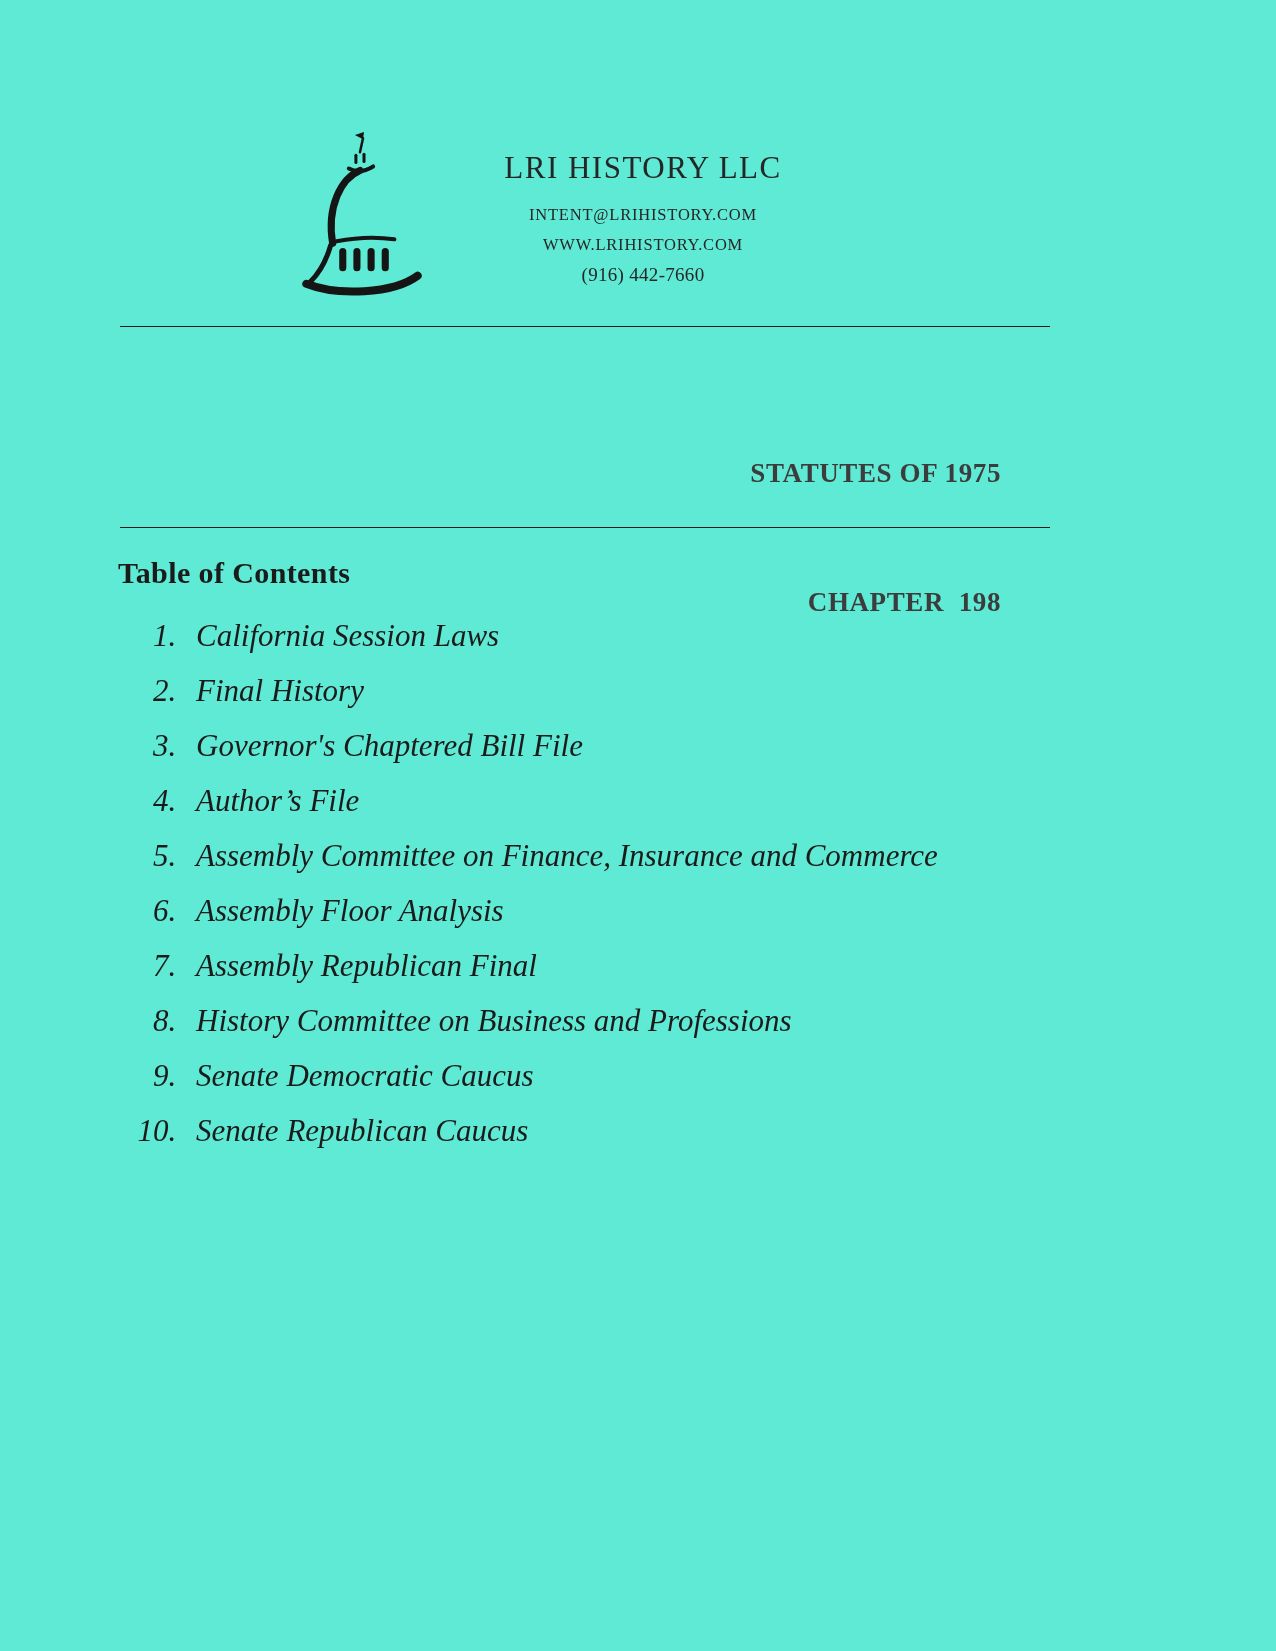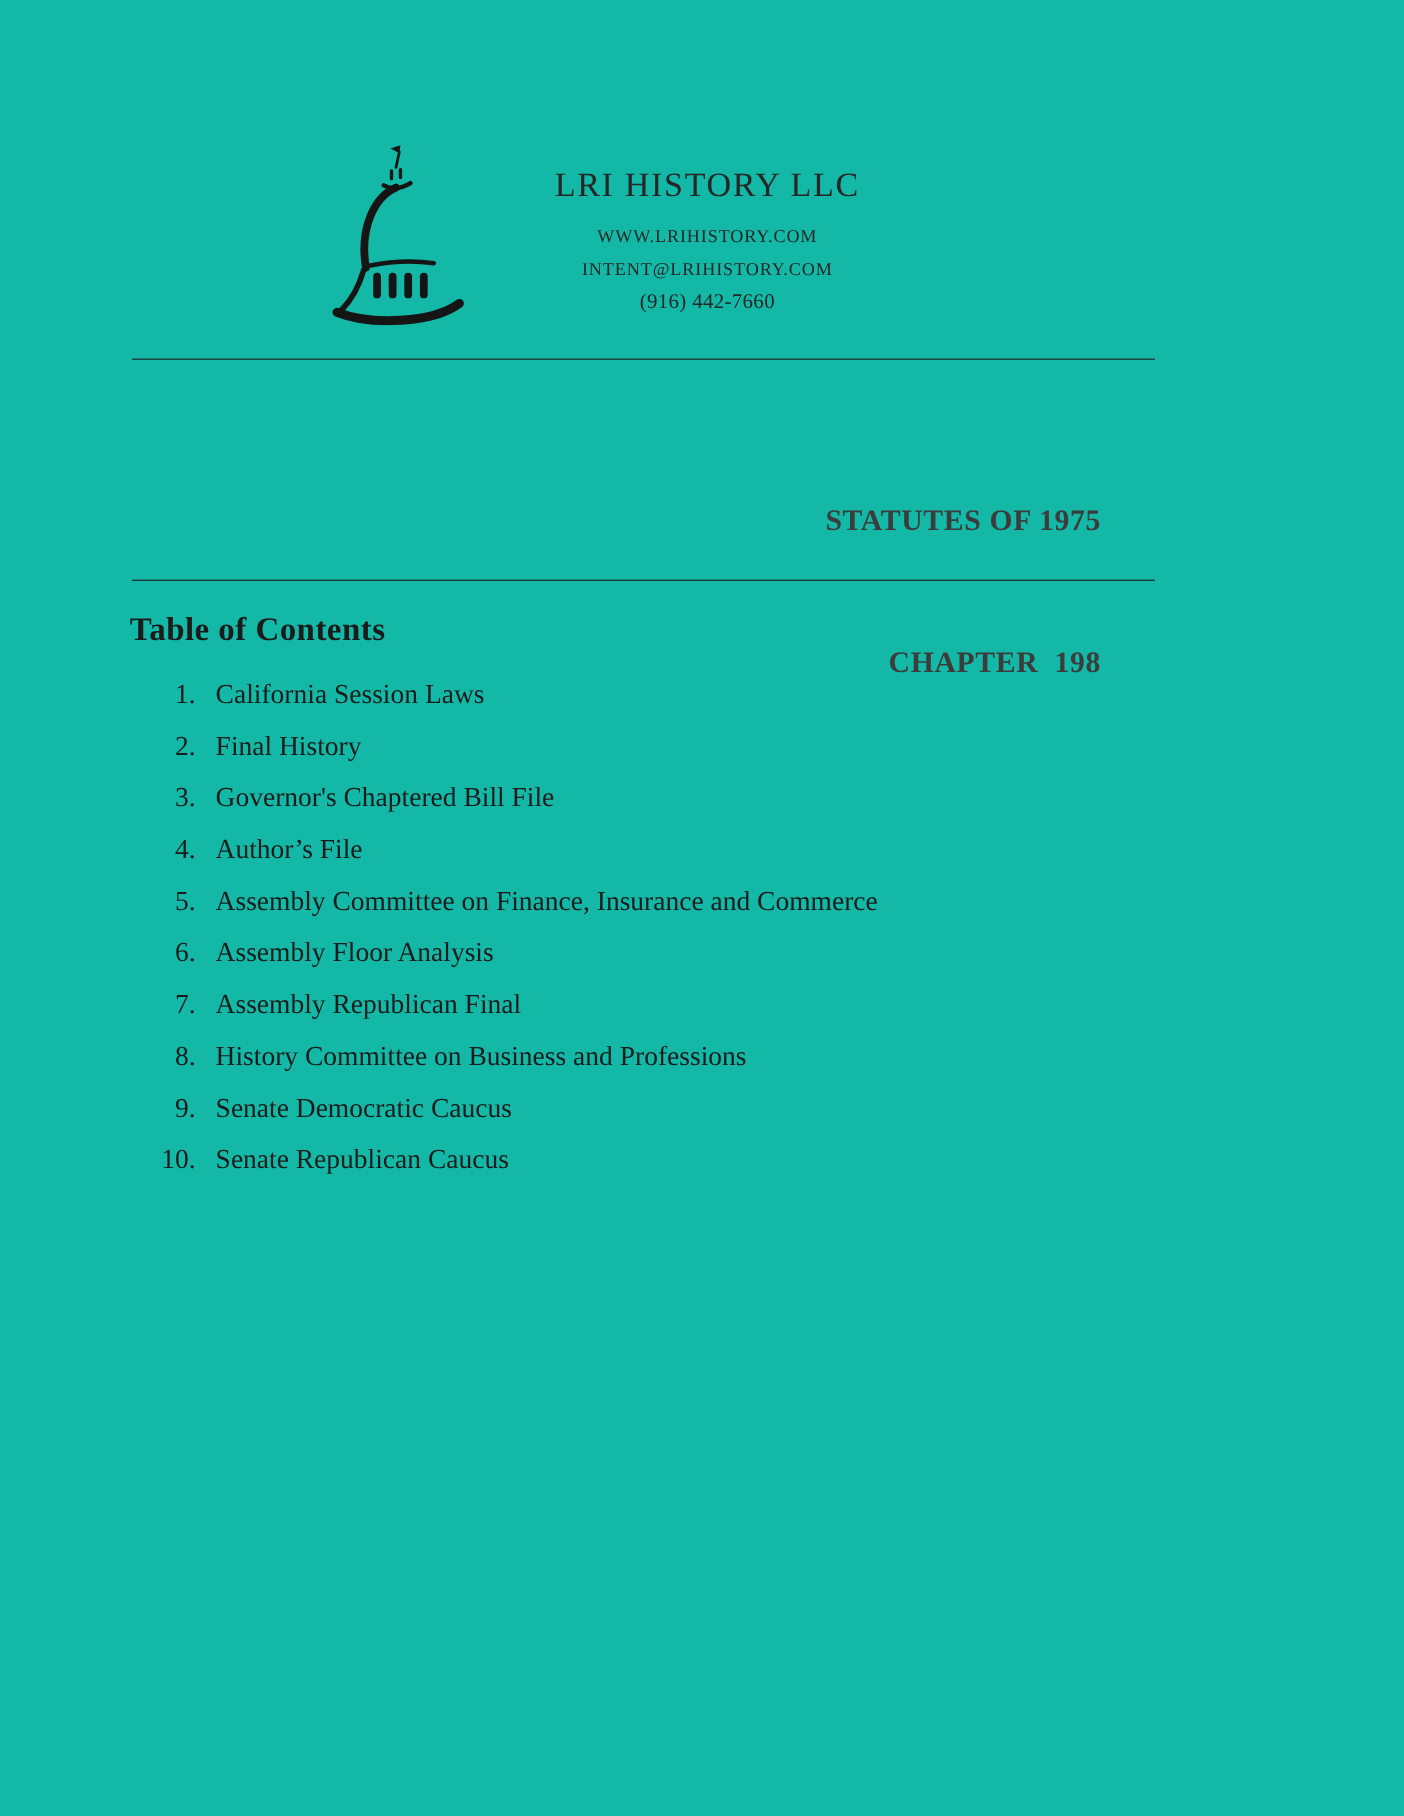--- a/index.html
+++ b/index.html
@@ -4,21 +4,21 @@
 <style>
   html, body {
     margin: 0;
     padding: 0;
     background: #ffffff;
   }
   .page {
     position: relative;
     width: 1276px;
     height: 1651px;
-    background: #14b8a6;
+    background: #5eead4;
     font-family: "Liberation Serif", serif;
     color: #1c1c1c;
     overflow: hidden;
   }
   .header {
     position: absolute;
     top: 126px;
     left: 296px;
     display: flex;
     align-items: flex-start;
@@ -84,23 +84,24 @@
     font-size: 30px;
     color: #1b1b1b;
     letter-spacing: 0.4px;
   }
   .toc-list {
     position: absolute;
     top: 618px;
     left: 114px;
     margin: 0;
     padding-left: 70px;
-    font-size: 25px;
+    font-size: 31px;
     color: #1b1b1b;
     list-style: decimal outside;
+    font-style: italic;
   }
   .toc-list li {
     margin-bottom: 19px;
     padding-left: 12px;
   }
 </style>
 </head>
 <body>
 
 <div class="page">
@@ -125,22 +126,22 @@
         <path d="M46 124 L46 140" stroke="#151515" stroke-width="7" stroke-linecap="round"></path>
         <path d="M60 124 L60 140" stroke="#151515" stroke-width="7" stroke-linecap="round"></path>
         <path d="M74 124 L74 140" stroke="#151515" stroke-width="7" stroke-linecap="round"></path>
         <path d="M88 124 L88 140" stroke="#151515" stroke-width="7" stroke-linecap="round"></path>
 
         <path d="M10 156 C 40 168 96 166 120 148" stroke="#151515" stroke-width="8" stroke-linecap="round" fill="none"></path>
       </svg>
     </div>
     <div class="header-text">
       <div class="company">LRI HISTORY LLC</div>
+      <div class="contact">INTENT@LRIHISTORY.COM</div>
       <div class="contact">WWW.LRIHISTORY.COM</div>
-      <div class="contact">INTENT@LRIHISTORY.COM</div>
       <div class="phone">(916) 442-7660</div>
     </div>
   </div>
 
   <hr class="rule rule-top">
 
   <div class="title-block">
     <div>STATUTES OF 1975</div>
     <div>CHAPTER  198</div>
   </div>

